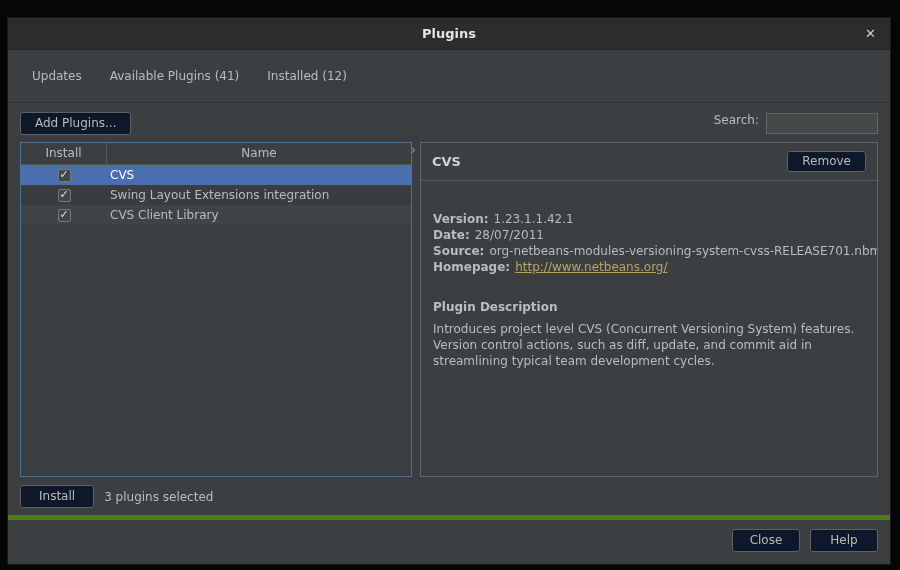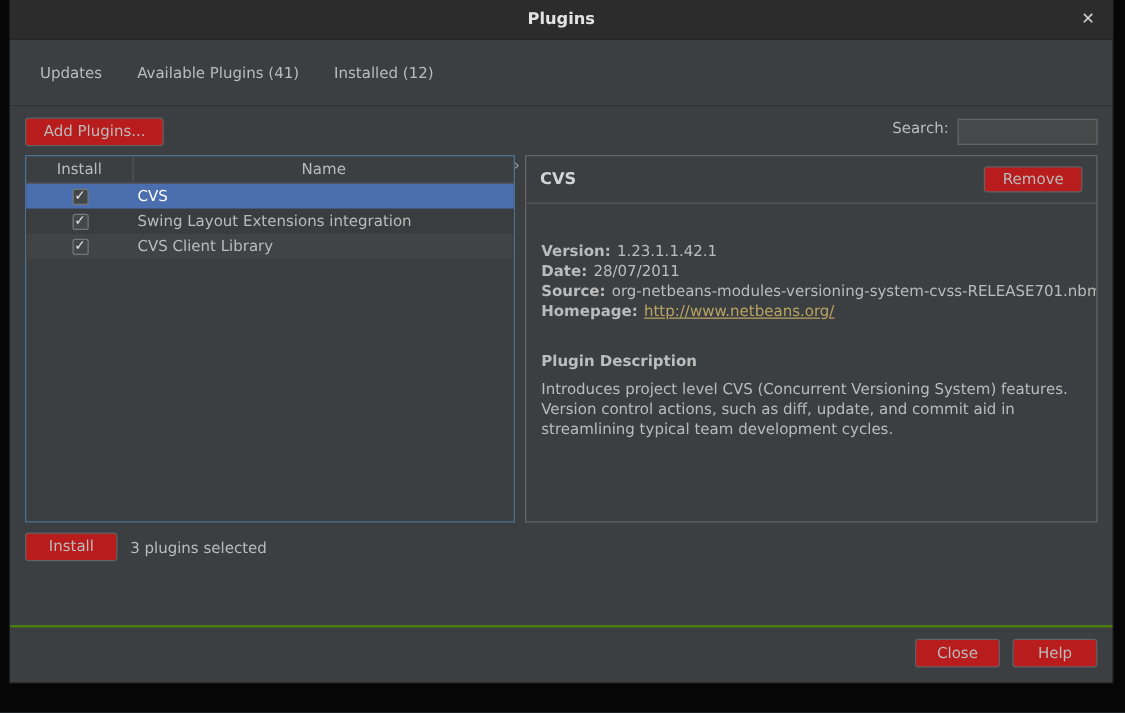--- a/index.html
+++ b/index.html
@@ -7,21 +7,21 @@
   body {
     background: #060606;
     font-family: "DejaVu Sans", "Liberation Sans", sans-serif;
     font-size: 12px;
     color: #bbbbbb;
     overflow: hidden;
     position: relative;
   }
   .dialog {
     position: absolute;
-    left: 8px; top: 0;
+    left: 8px; top: 18px;
     width: 882px; height: 546px;
     background: #3c3f41;
     box-shadow: 0 0 0 1px #191919;
     display: flex;
     flex-direction: column;
   }
   
   .titlebar {
     height: 32px;
     background: #2c2c2c;
@@ -53,21 +53,21 @@
     content: ""; position: absolute; left: 4px; right: 4px; bottom: 0;
     height: 3px; background: #4a88c7;
   }
   
   .toolbar {
     display: flex; align-items: center;
     padding: 9px 12px 7px 12px;
     flex: 0 0 auto;
   }
   .btn {
-    background: #b91c1c;
+    background: #0f172a;
     border: 1px solid #5e6264;
     border-radius: 3px;
     color: #bbbbbb;
     font-family: inherit; font-size: 12px;
     padding: 3px 14px 4px 14px;
     cursor: pointer;
     line-height: 14px;
   }
   .search-wrap { margin-left: auto; display: flex; align-items: flex-start; gap: 7px; }
   .search-input {
@@ -163,23 +163,22 @@
     display: flex; align-items: center;
     padding: 8px 12px 7px 12px;
     flex: 0 0 auto;
   }
   .install-btn { padding: 3px 18px 4px 18px; }
   .status-text { margin-left: 10px; color: #bbbbbb; }
   .dialog-buttons {
     display: flex; justify-content: flex-end; align-items: center;
     gap: 10px;
     padding: 9px 12px 12px 12px;
-    border-top: 2px solid #4d7c0f;
-    flex: 0 0 auto;
-    margin-top: 44px;
+    border-top: 5px solid #4d7c0f;
+    flex: 0 0 auto;
   }
   .btn-wide { min-width: 68px; text-align: center; }
 </style>
 </head>
 <body>
 
 <div class="dialog">
 
   <div class="titlebar">
     <span class="title">Plugins</span>

